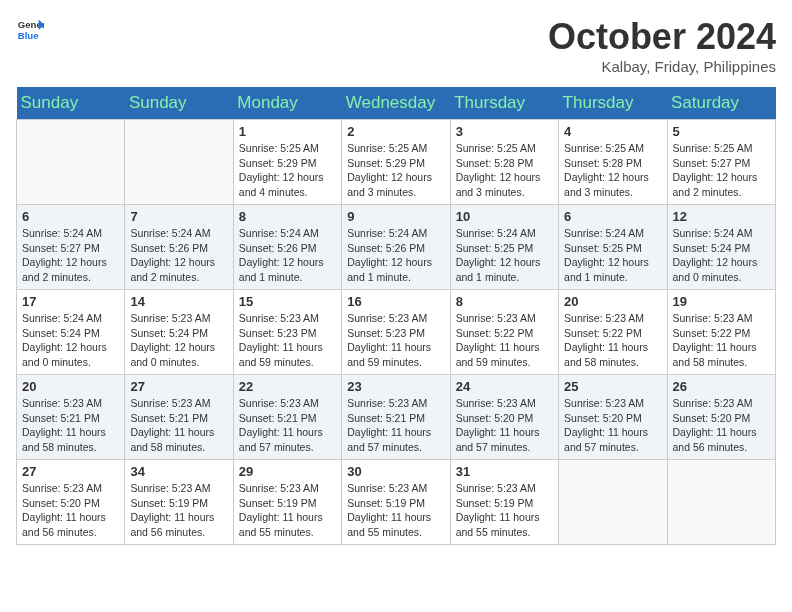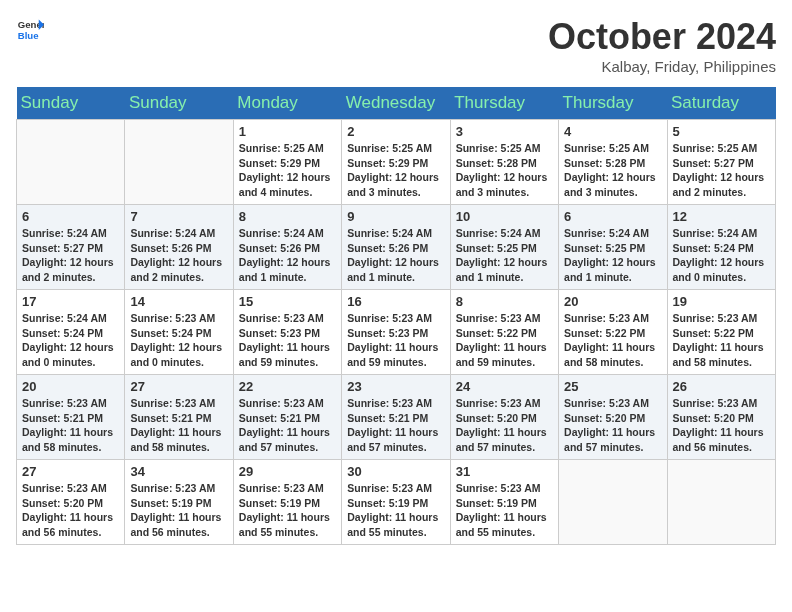--- a/index.html
+++ b/index.html
@@ -62,21 +62,20 @@
       font-size: 13px;
       font-weight: bold;
       color: #333;
       display: block;
       margin-bottom: 2px;
     }
     .day-info {
       color: #333;
       line-height: 1.4;
       font-size: 10.5px;
-      font-weight: bold;
     }
     .empty { background: #f9f9f9 !important; }
   </style>
 </head>
 <body>
 
 <div class="header">
   <div class="logo">
     <svg class="logo-icon" viewBox="0 0 32 32">
       <text x="2" y="14" font-size="11" font-weight="bold" fill="#333">General</text>

